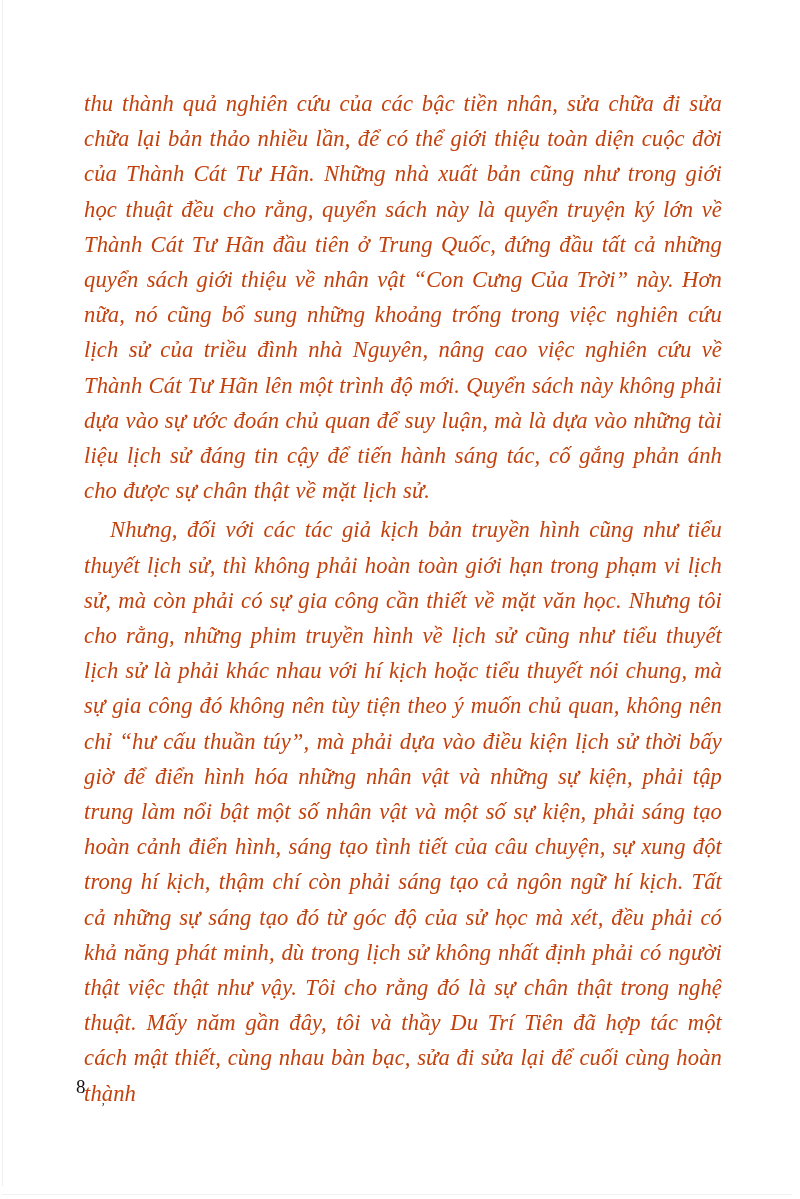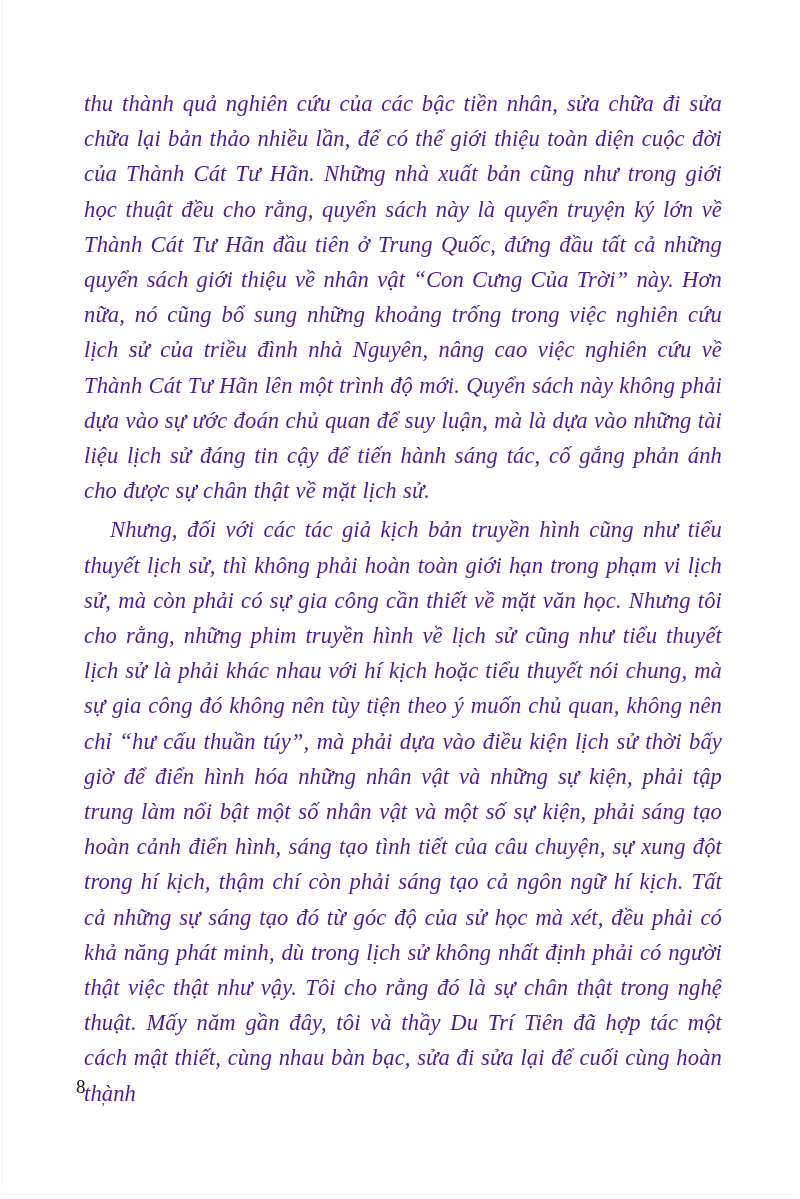--- a/index.html
+++ b/index.html
@@ -46,21 +46,21 @@
     left: 84px;
     top: 86px;
     width: 638px;
   }
 
   .para {
     margin: 0;
     font-style: italic;
     font-size: 22.6px;
     line-height: 35.2px;
-    color: #4c1d95;
+    color: #c2410c;
     text-align: justify;
     text-justify: inter-word;
     word-spacing: 0.02em;
     letter-spacing: 0.005em;
     -webkit-font-smoothing: antialiased;
   }
 
   .para + .para {
     margin-top: 4px;
   }

